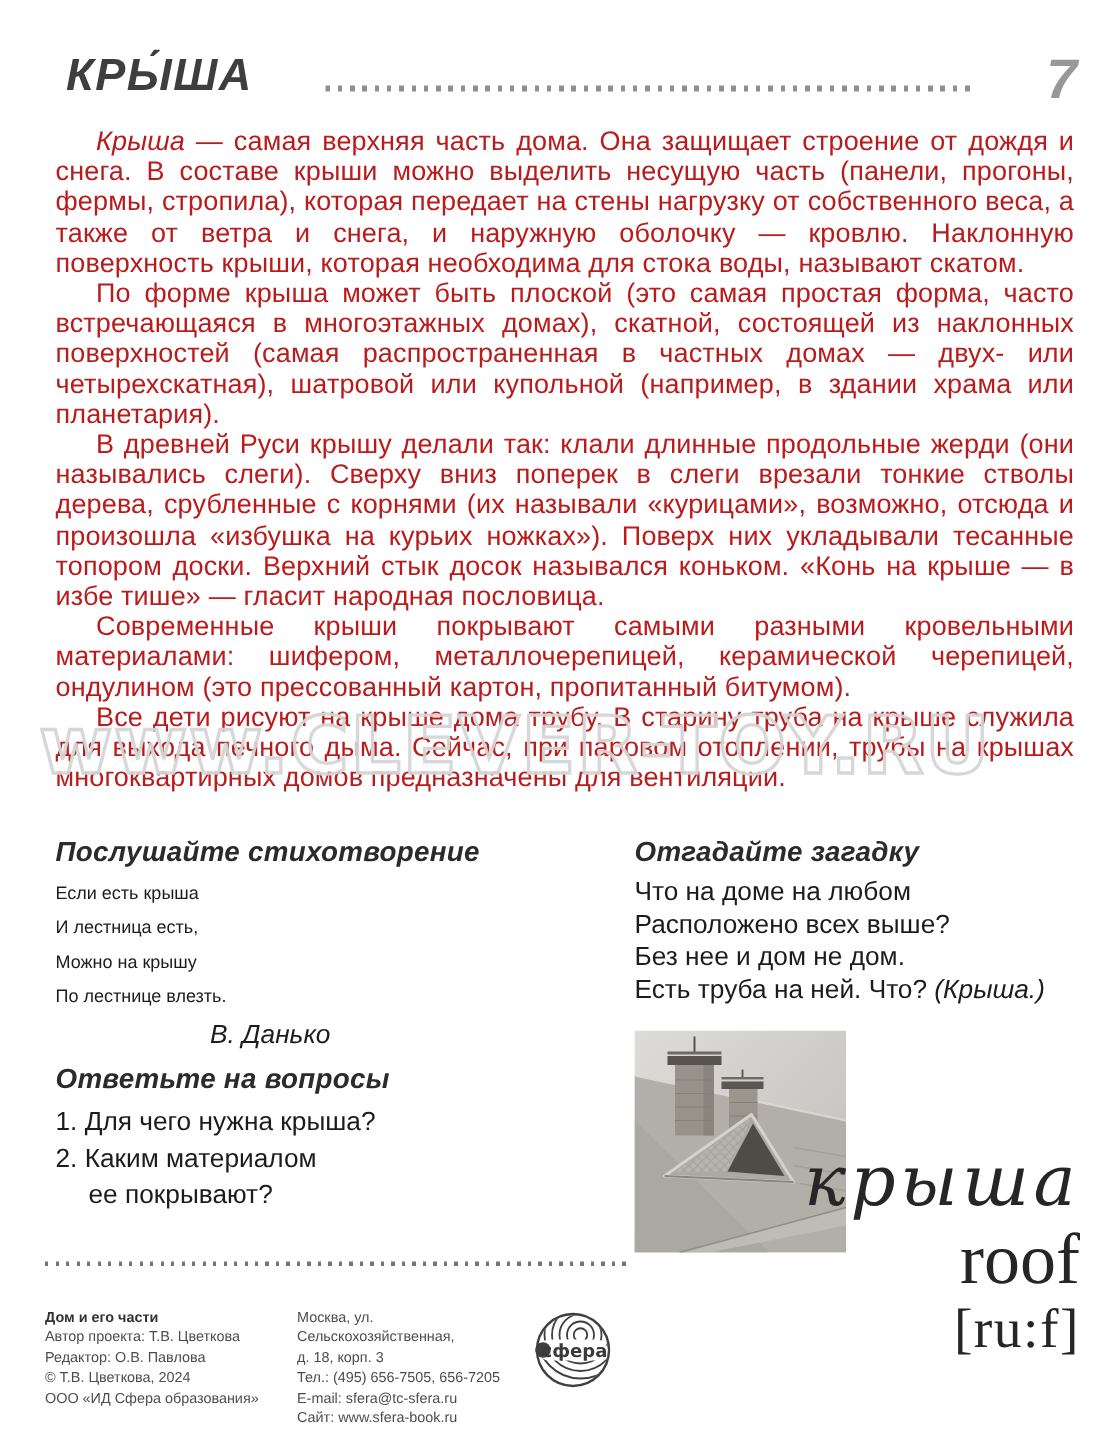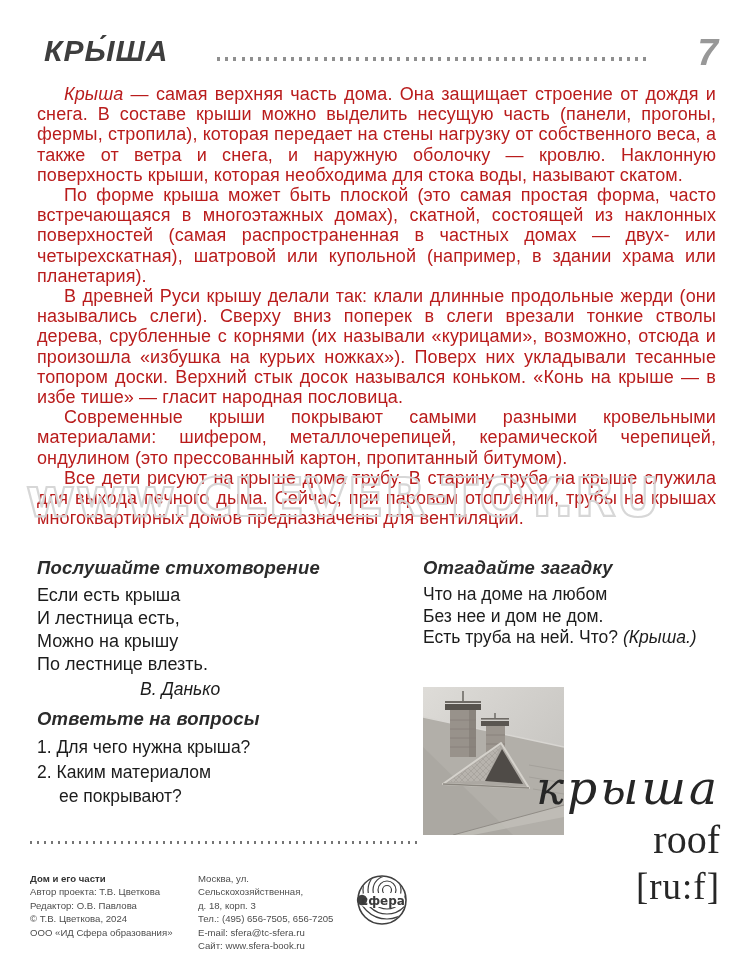--- a/index.html
+++ b/index.html
@@ -41,21 +41,21 @@
     font-size:53px;letter-spacing:1px;color:transparent;
     -webkit-text-stroke:2.2px #d5d5d5;
     pointer-events:none;white-space:nowrap;opacity:.95;
   }
   
   .section-heading{
     font-size:18.5px;font-weight:700;font-style:italic;color:#2b2b2b;
     margin:0 0 5px 0;letter-spacing:.2px;
   }
   .poem-block{position:absolute;left:37px;top:557px;width:360px;}
-  .poem-line{font-size:18px;line-height:23px;}
+  .poem-line{font-size:12px;line-height:23px;}
   .poem-author{font-size:17.5px;line-height:23px;font-style:italic;padding-left:103px;margin-top:2px;}
   .riddle-block{position:absolute;left:423px;top:557px;width:315px;}
   .riddle-line{font-size:17.5px;line-height:21.5px;}
   .riddle-answer{font-style:italic;}
   .questions-block{position:absolute;left:37px;top:708px;width:360px;}
   .question-line{font-size:17.5px;line-height:24.5px;}
   .question-line.indent{padding-left:22px;}
   
   .roof-photo{
     position:absolute;left:423px;top:687px;width:141px;height:148px;
@@ -64,21 +64,21 @@
   
   .word-block{
     position:absolute;right:24px;top:760px;width:185px;text-align:right;
     color:#262626;
   }
   .word-ru{
     font-family:"DejaVu Serif",serif;font-style:italic;
     font-size:47px;line-height:56px;letter-spacing:3px;
   }
   .word-en{
-    font-family:"Liberation Serif",serif;font-size:40px;line-height:47px;
+    font-family:"Liberation Serif",serif;font-size:48px;line-height:47px;
   }
   .word-transcription{
     font-family:"Liberation Serif",serif;font-size:37px;line-height:47px;letter-spacing:1px;
   }
   
   .footer{position:absolute;left:30px;top:841px;width:390px;}
   .footer-dots{
     height:3px;
     background:repeating-linear-gradient(90deg,#757575 0 2.2px,transparent 2.2px 7px);
     margin-bottom:8px;
@@ -116,20 +116,21 @@
     <div class="poem-line">Если есть крыша</div>
     <div class="poem-line">И лестница есть,</div>
     <div class="poem-line">Можно на крышу</div>
     <div class="poem-line">По лестнице влезть.</div>
     <div class="poem-author">В. Данько</div>
   </div>
 
   <div class="riddle-block">
     <div class="section-heading">Отгадайте загадку</div>
     <div class="riddle-line">Что на доме на любом</div>
+    <div class="riddle-line">Расположено всех выше?</div>
     <div class="riddle-line">Без нее и дом не дом.</div>
     <div class="riddle-line"><span>Есть труба на ней. Что? </span><span class="riddle-answer">(Крыша.)</span></div>
   </div>
 
   <div class="questions-block">
     <div class="section-heading">Ответьте на вопросы</div>
     <div class="question-line">1. Для чего нужна крыша?</div>
     <div class="question-line">2. Каким материалом</div>
     <div class="question-line indent">ее покрывают?</div>
   </div>

